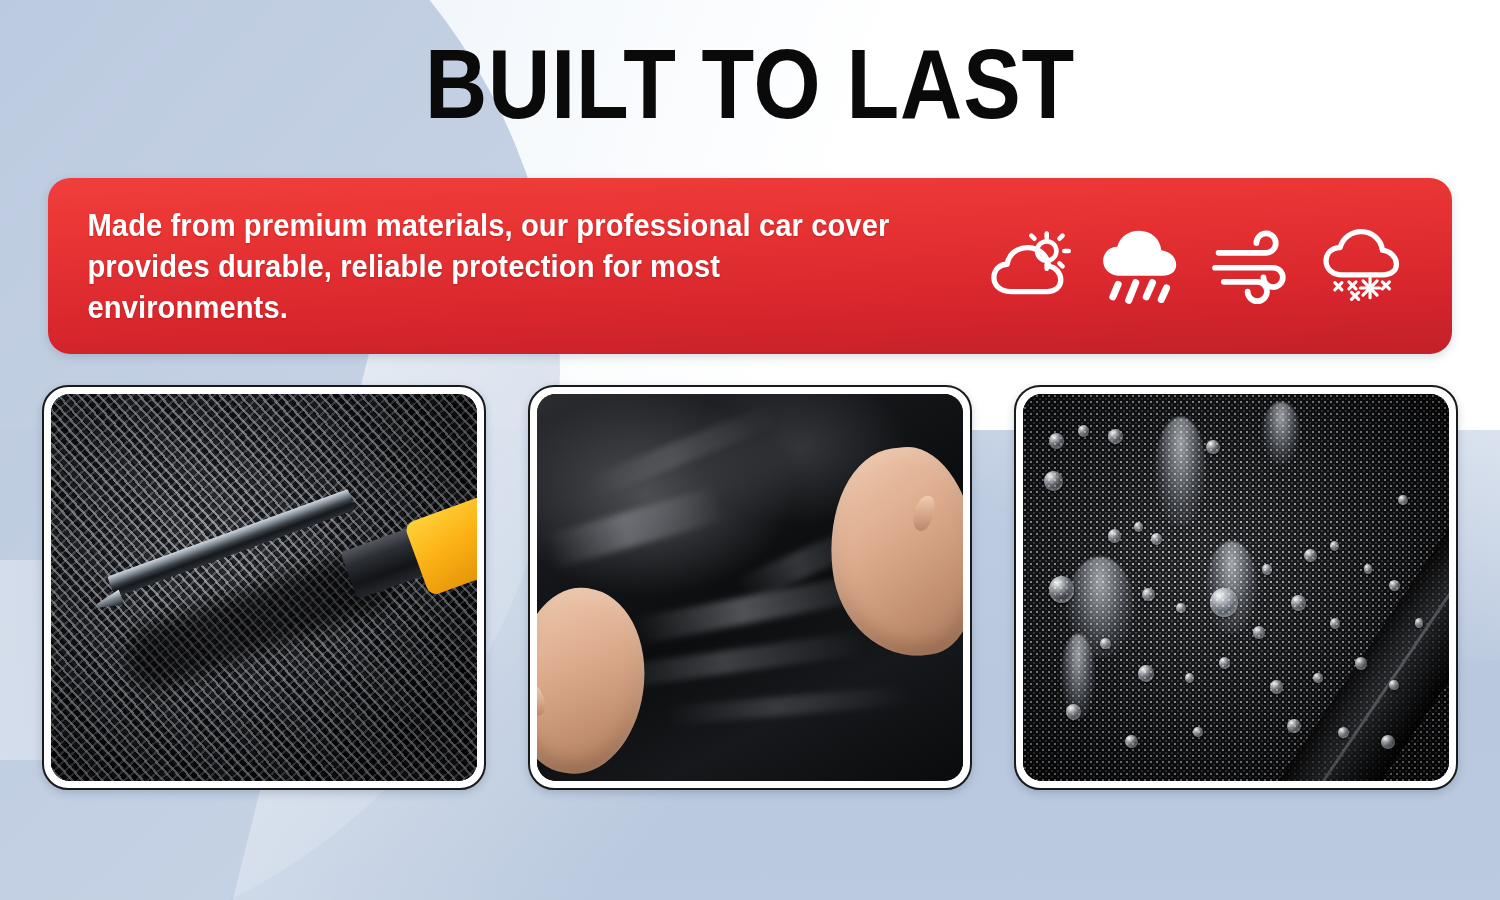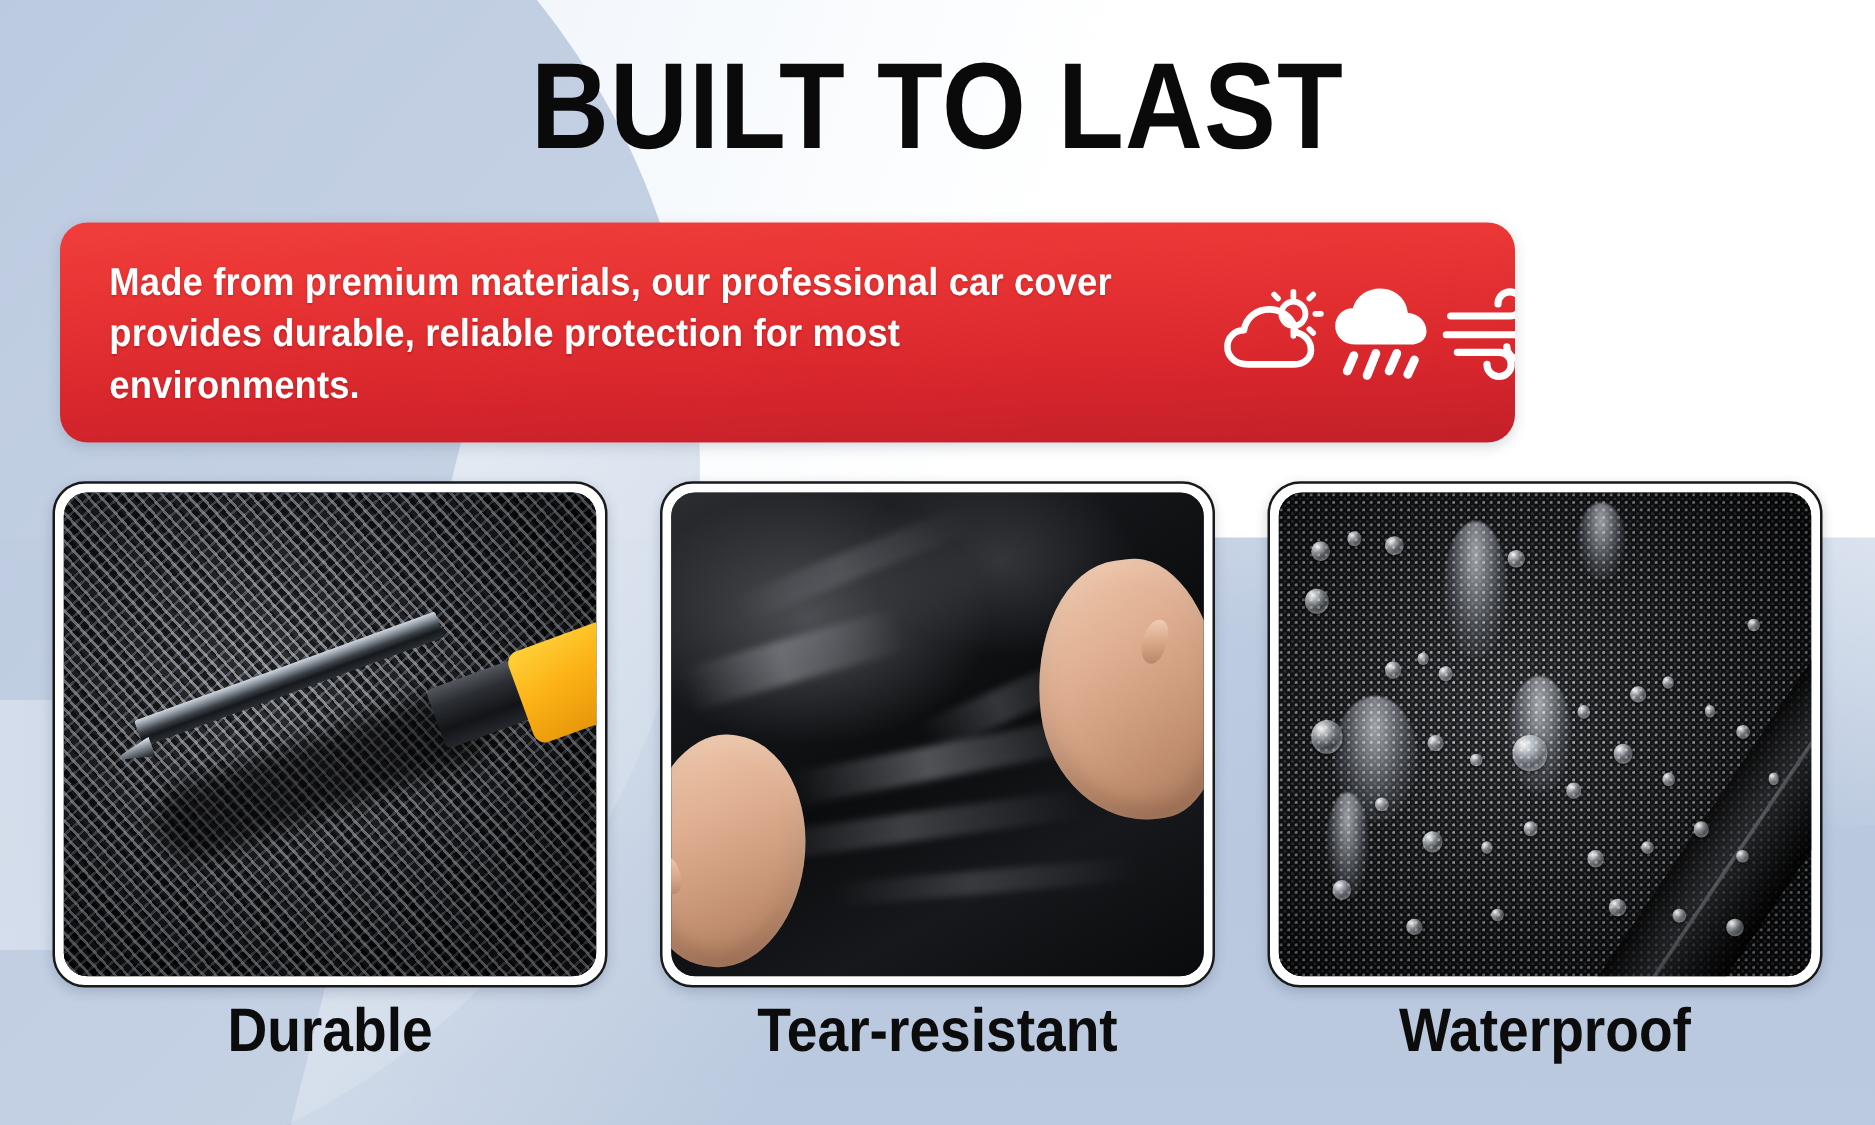--- a/index.html
+++ b/index.html
@@ -58,21 +58,21 @@
     line-height:100px;
     letter-spacing:1px;
     color:#0a0a0a;
     transform:scaleX(.88);
     transform-origin:center top;
   }
 
   
   .banner {
     position:absolute; left:48px; top:178px;
-    width:1164px; height:176px;
+    width:1404px; height:176px;
     border-radius:22px;
     background:linear-gradient(178deg,#ef3f3c 0%, #e93434 28%, #d6252c 72%, #c2202a 100%);
     box-shadow:0 3px 10px rgba(40,60,90,.18);
     display:flex; align-items:center;
     overflow:hidden;
   }
   .banner-text {
     flex:0 0 920px;
     padding-left:42px;
     color:#ffffff;
@@ -430,19 +430,14 @@
         <div class="drop" style="left:24%; top:88%;  width:3.0%; height:3.4%;"></div>
         <div class="drop" style="left:40%; top:86%;  width:2.2%; height:2.6%;"></div>
         <div class="drop" style="left:10%; top:80%;  width:3.6%; height:4.2%;"></div>
         <div class="drop" style="left:88%; top:26%;  width:2.4%; height:2.8%;"></div>
         <div class="drop" style="left:92%; top:58%;  width:2.0%; height:2.4%;"></div>
       </div>
     </div>
 
   </div>
 
-  <div class="captions">
-    <div class="caption">Durable</div>
-    <div class="caption">Tear-resistant</div>
-    <div class="caption">Waterproof</div>
-  </div>
 
 </div>
 
 </body></html>

